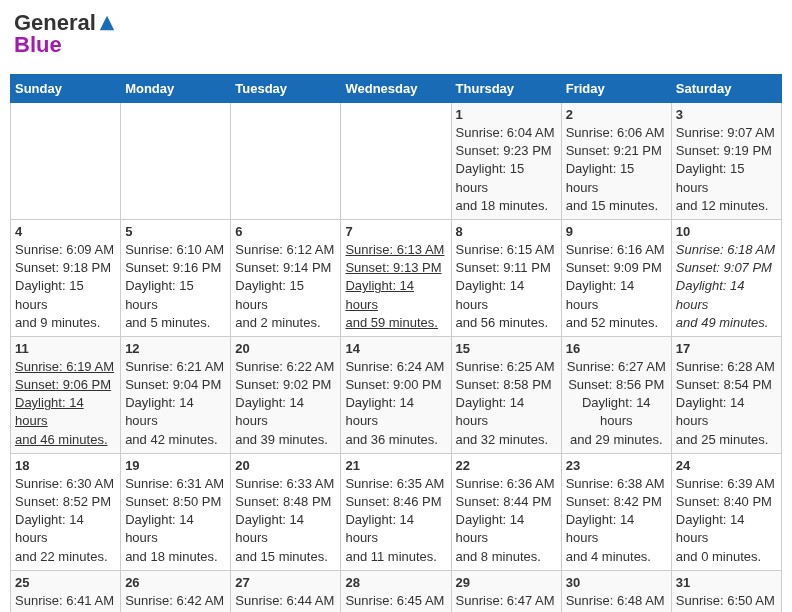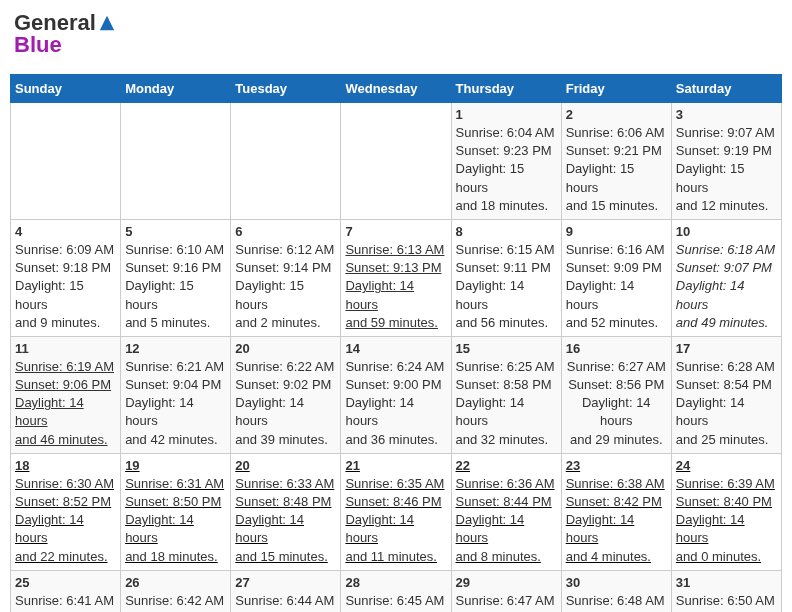--- a/index.html
+++ b/index.html
@@ -248,21 +248,21 @@
 and 29 minutes.</div>
         </td>
         <td>
           <div class="day-number">17</div>
           <div class="day-info" style="white-space: pre-line;">Sunrise: 6:28 AM
 Sunset: 8:54 PM
 Daylight: 14 hours
 and 25 minutes.</div>
         </td>
       </tr>
-      <tr class="week-row" style="background: #0f172a; text-decoration: underline;">
+      <tr class="week-row" style="background: #0f172a;">
         <td>
           <div class="day-number">18</div>
           <div class="day-info" style="white-space: pre-line;">Sunrise: 6:30 AM
 Sunset: 8:52 PM
 Daylight: 14 hours
 and 22 minutes.</div>
         </td>
         <td>
           <div class="day-number">19</div>
           <div class="day-info" style="white-space: pre-line;">Sunrise: 6:31 AM

